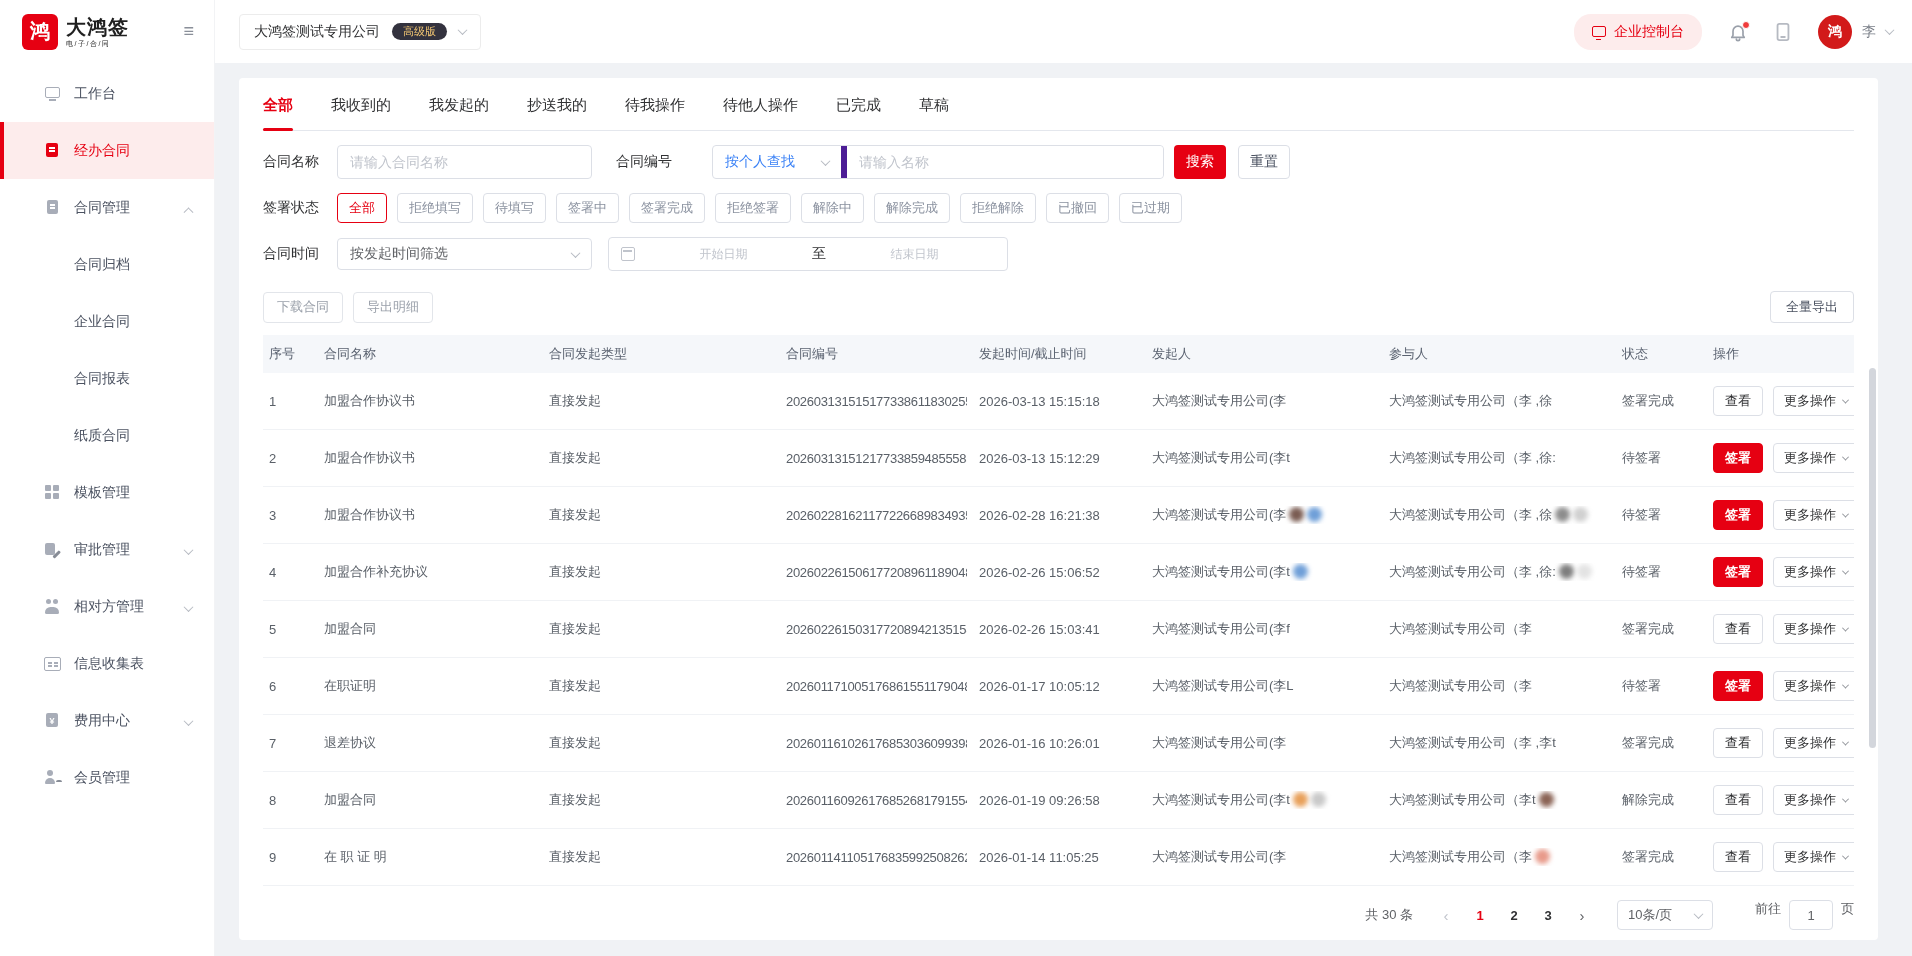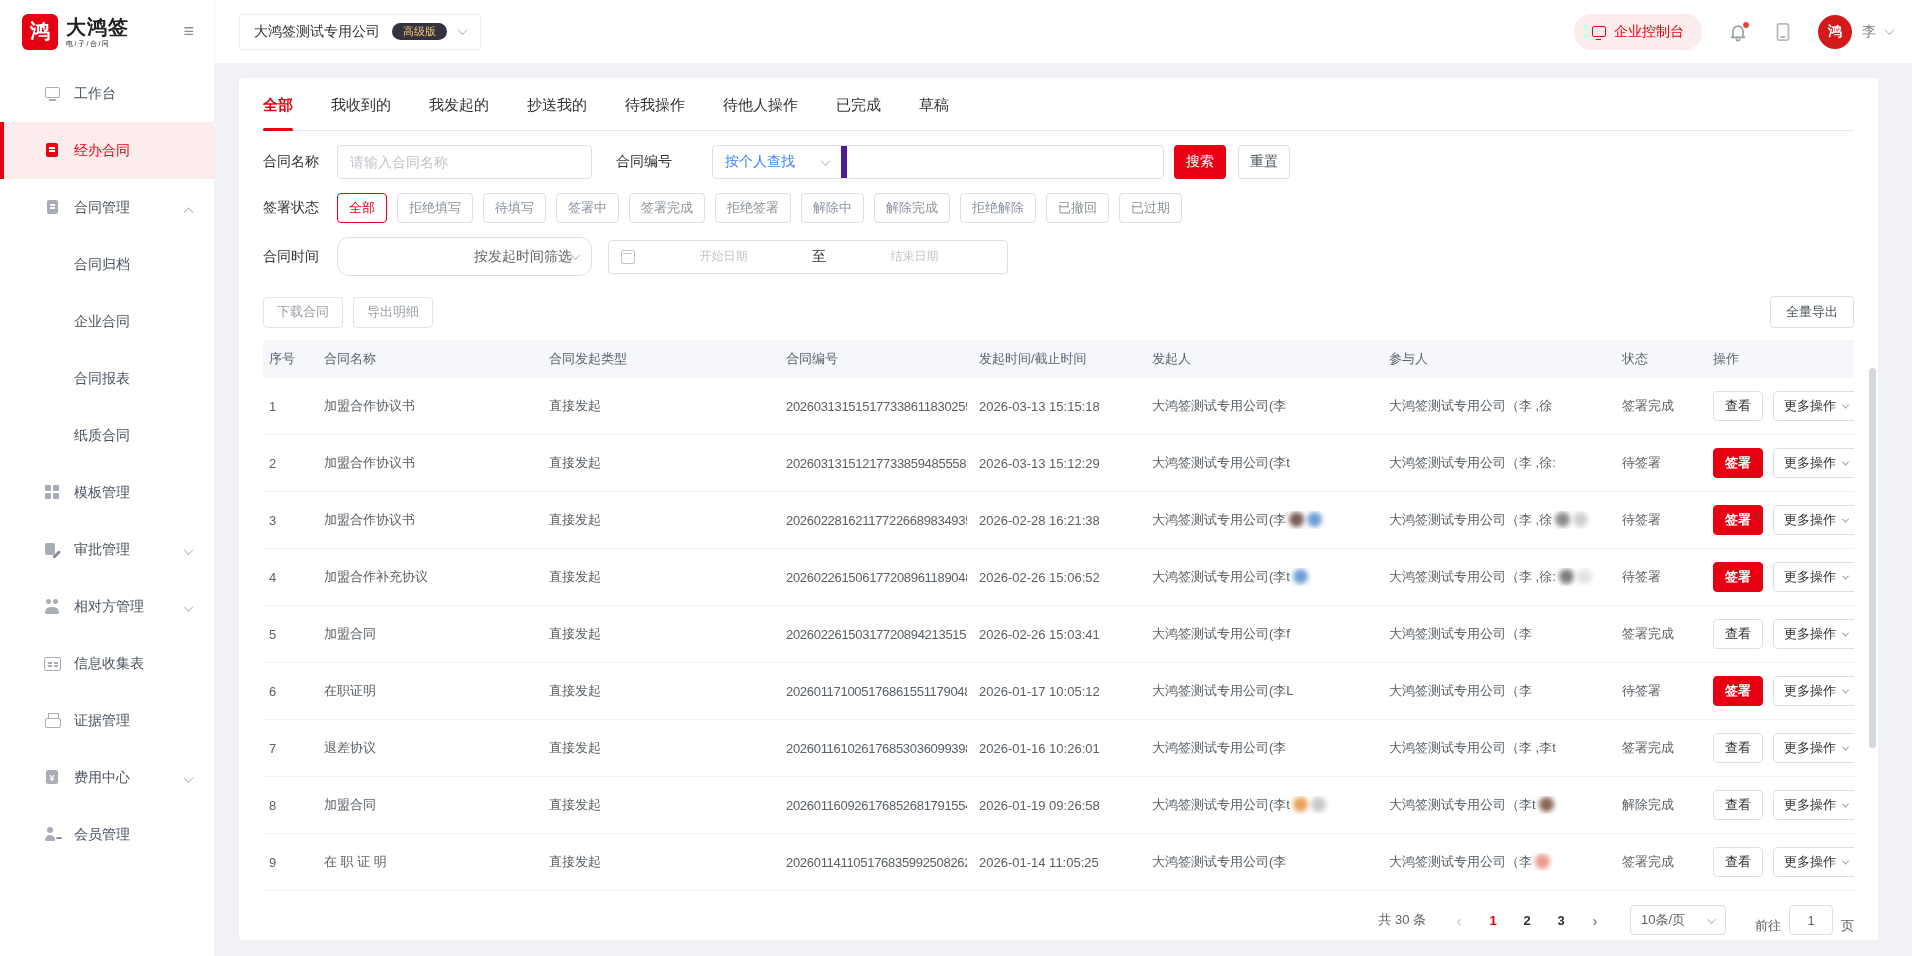--- a/index.html
+++ b/index.html
@@ -72,21 +72,21 @@
   .w255{width:255px}
   .compound{display:flex;align-items:center;height:34px;border:1px solid #dcdfe6;border-radius:4px;background:#fff;margin-left:24px;width:452px}
   .compound-select{display:flex;align-items:center;justify-content:space-between;width:134px;padding:0 12px;color:#3b82f6;font-size:14px;cursor:pointer;border-right:6px solid #4c1d95;height:100%}
   .compound input{border:none;flex:1;height:100%;border-radius:0 4px 4px 0}
   .btn{height:34px;border-radius:4px;font-size:14px;cursor:pointer;font-family:inherit}
   .btn-search{background:#e60012;color:#fff;border:none;width:52px;margin-left:10px}
   .btn-reset{background:#fff;color:#4b5261;border:1px solid #dcdfe6;width:52px;margin-left:12px}
   .chips{display:flex;gap:10px;flex-wrap:nowrap}
   .chip{height:30px;display:inline-flex;align-items:center;padding:0 11px;border:1px solid #dcdfe6;border-radius:4px;font-size:13px;color:#8a919f;cursor:pointer;background:#fff;white-space:nowrap}
   .chip.active{color:#e60012;border-color:#e60012}
-  .sel{display:flex;align-items:center;justify-content:flex-end;height:39px;border:1px solid #dcdfe6;border-radius:12px;padding:0 12px;font-size:14px;color:#606266;cursor:pointer;background:#fff}
+  .sel{display:flex;align-items:center;justify-content:space-between;height:32px;border:1px solid #dcdfe6;border-radius:4px;padding:0 12px;font-size:14px;color:#606266;cursor:pointer;background:#fff}
   .date-range{display:flex;align-items:center;height:34px;border:1px solid #dcdfe6;border-radius:4px;margin-left:16px;width:400px;padding:0 12px;gap:8px}
   .cal-icon{width:14px;height:14px;border:1.5px solid #c0c4cc;border-radius:2px;position:relative;flex:none}
   .cal-icon::before{content:"";position:absolute;left:1px;top:2px;width:9px;height:1.5px;background:#c0c4cc}
   .date-ph{flex:1;text-align:center;font-size:12px;color:#c0c4cc}
   .date-sep{font-size:14px;color:#303133}
   
   .toolbar{display:flex;align-items:center;margin-top:20px}
   .btn-ghost{height:31px;padding:0 13px;border:1px solid #e2e5ea;border-radius:4px;background:#fff;color:#9aa0aa;font-size:13px;cursor:pointer;margin-right:10px;font-family:inherit}
   .btn-export{margin-left:auto;margin-right:0;height:32px;padding:0 15px;border:1px solid #dcdfe6;border-radius:4px;background:#fff;color:#4b5261;font-size:13px;cursor:pointer;font-family:inherit}
   
@@ -114,21 +114,21 @@
   .btn-more .chev{width:5px;height:5px;border-color:#909399;transform:rotate(45deg) translate(-1px,-1px)}
   .blob{display:inline-block;width:15px;height:15px;border-radius:50%;filter:blur(2.5px);vertical-align:-3px;margin-left:3px}
   
   .pagination{display:flex;align-items:center;justify-content:flex-end;gap:8px;margin-top:14px;font-size:13px;color:#606266}
   .pg-total{margin-right:12px}
   .pg-arrow{width:26px;text-align:center;font-size:15px;cursor:pointer;color:#606266}
   .pg-arrow.prev{color:#c0c4cc}
   .page{width:26px;height:28px;display:inline-flex;align-items:center;justify-content:center;font-weight:bold;color:#303133;cursor:pointer}
   .page.active{color:#e60012}
   .pg-size{width:96px;height:30px;margin-left:14px;display:flex;align-items:center;justify-content:space-between;border:1px solid #dcdfe6;border-radius:4px;padding:0 10px;color:#606266;cursor:pointer}
-  .pg-goto{margin-left:21px;display:flex;align-items:flex-end;gap:8px}
+  .pg-goto{margin-left:34px;display:flex;align-items:flex-start;gap:8px}
   .pg-input{width:44px;height:30px;border:1px solid #dcdfe6;border-radius:4px;text-align:center;font-size:13px;color:#606266;outline:none;font-family:inherit}
   
   .scroll-thumb{position:absolute;right:2px;top:290px;width:7px;height:380px;background:#d3d6dc;border-radius:4px;cursor:grab}
 </style>
 </head>
 <body>
 
 <aside class="sidebar">
   <div class="logo-row">
     <div class="logo-mark">鸿</div>
@@ -205,25 +205,20 @@
           <i class="chev"></i>
         </span>
       </div>
 
       <div class="side-item">
         <span class="ic" data-icon="form-icon"></span>
         <span>信息收集表</span>
 
       </div>
 
-      <div class="side-item">
-        <span class="ic" data-icon="evidence-icon"></span>
-        <span>证据管理</span>
-
-      </div>
 
       <div class="side-item">
         <span class="ic" data-icon="billing-icon"></span>
         <span>费用中心</span>
         <span class="side-arrow" data-arrow="down">
           <i class="chev"></i>
         </span>
       </div>
 
       <div class="side-item">
@@ -307,20 +302,21 @@
 
   <div class="f-row">
     <span class="f-label">合同名称</span>
     <input class="inp w255" placeholder="请输入合同名称" style="">
     <span class="f-label" style="margin-left:24px;width:58px">合同编号</span>
     <div class="compound">
       <span class="compound-select">
         <span>按个人查找</span>
         <i class="chev"></i>
       </span>
+      <input class="inp" placeholder="请输入名称" style="">
     </div>
     <button class="btn btn-search">搜索</button>
     <button class="btn btn-reset">重置</button>
   </div>
 
   <div class="f-row">
     <span class="f-label">签署状态</span>
     <div class="chips">
 
         <span class="chip active">

